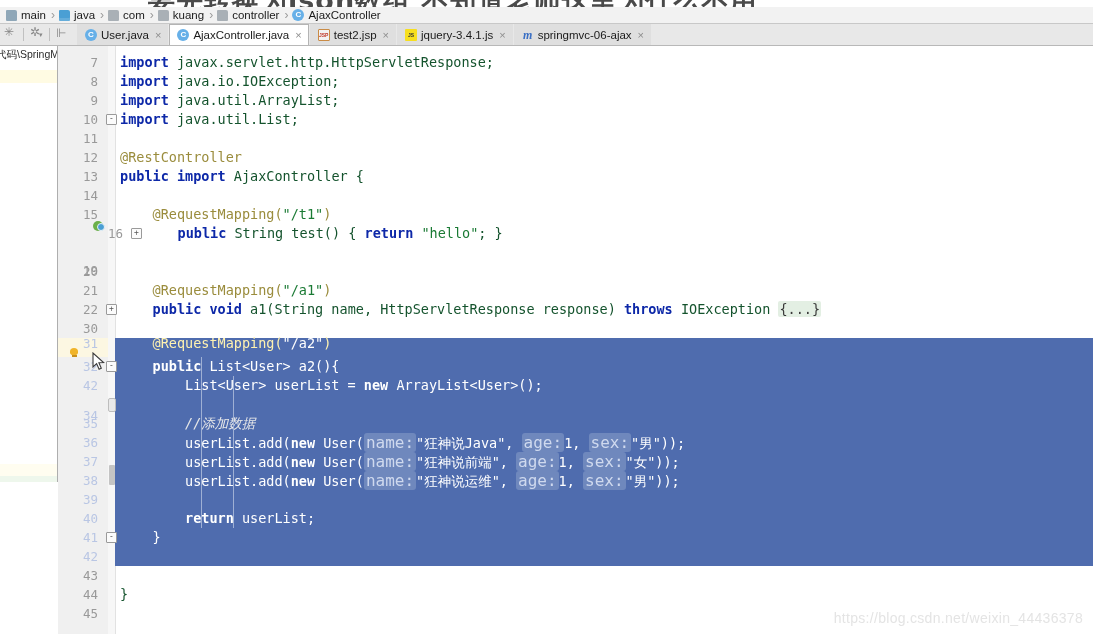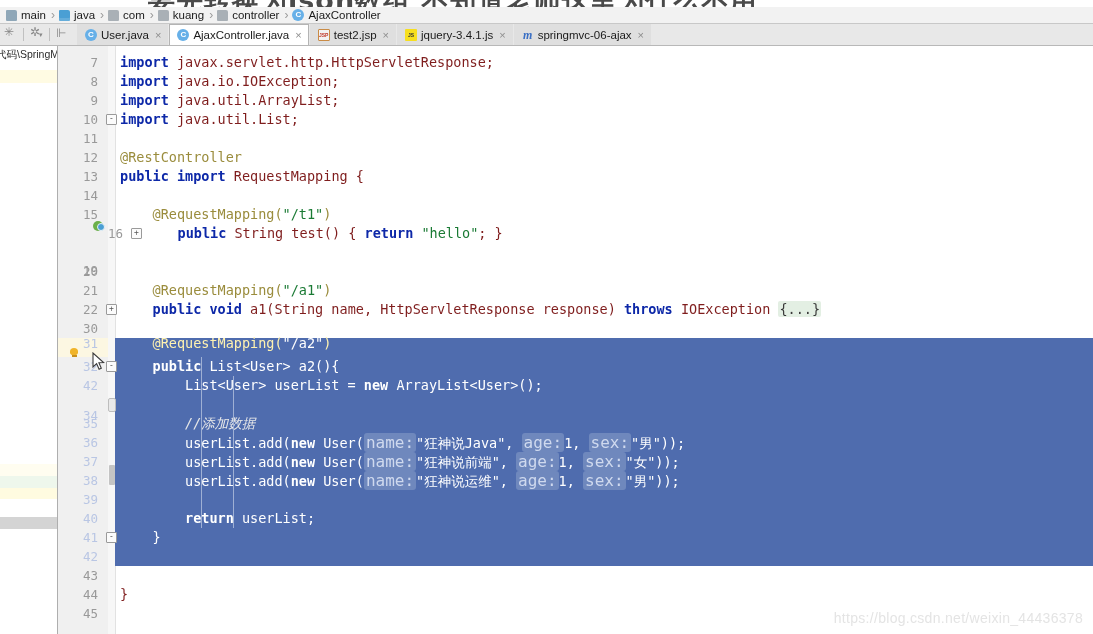--- a/index.html
+++ b/index.html
@@ -92,21 +92,21 @@
     background:#f7df1e;border-radius:1px;color:#333;font-size:5px;
     font-weight:700;line-height:12px;text-align:center;
   }
   .tab-ic.maven{
     color:#3a6fc4;font-size:12px;font-style:italic;font-weight:700;
     line-height:12px;text-align:center;font-family:"Liberation Serif",serif;
   }
 
   
   #left-panel{
-    position:absolute;left:0;top:46px;width:57px;height:588px;
+    position:absolute;left:0;top:46px;width:57px;height:436px;
     background:#ffffff;border-right:1px solid #aeaeae;z-index:20;
     overflow:hidden;
   }
   #left-panel .lp-path{
     position:absolute;left:-4px;top:2px;font-size:10.5px;color:#2b2b2b;
     white-space:nowrap;
   }
   .lp-band{position:absolute;left:0;width:57px;}
   #lp-b1{top:24px;height:13px;background:#fffbe3;}
   #lp-b2{top:418px;height:12px;background:#fffdf0;}
@@ -139,21 +139,21 @@
   }
   .code{position:absolute;left:62px;right:0;line-height:19px;}
 
   .hl-cur-gutter{
     position:absolute;left:0;width:57px;height:19px;background:#fcf7e2;
   }
   .sel-band{position:absolute;left:57px;width:978px;background:#4f6cae;}
 
   
   .kw{color:#0d28a8;font-weight:700;}
-  .id{color:#7f1d1d;}
+  .id{color:#14532d;}
   .ann{color:#9a8c3c;}                        
   .str{color:#1a7a34;}                        
   .num{color:#1a49c9;}
   .cmt{color:#7f7f7f;font-style:italic;}
   .fold{
     background:#e3efe3;color:#3a3a3a;border-radius:2px;padding:0 1px;
   }
 
   
   .sel .id,.sel .code{color:#ffffff;}
@@ -313,21 +313,21 @@
   <div id="sel-layer">
       <div class="sel-band" style="top: 292px; height: 228px; background: rgb(79, 108, 174);"></div>
     </div>
   <div id="rows">
       <div class="row" style="top: 7px;"><span class="ln">7</span><span class="code"><span class="kw">import</span> <span class="id">javax.servlet.http.HttpServletResponse;</span></span></div>
       <div class="row" style="top: 26px;"><span class="ln">8</span><span class="code"><span class="kw">import</span> <span class="id">java.io.IOException;</span></span></div>
       <div class="row" style="top: 45px;"><span class="ln">9</span><span class="code"><span class="kw">import</span> <span class="id">java.util.ArrayList;</span></span></div>
       <div class="row" style="top: 64px;"><span class="ln">10</span><span class="code"><span class="kw">import</span> <span class="id">java.util.List;</span></span><span class="fold-mark" style="top: 4px;">-</span></div>
       <div class="row" style="top: 83px;"><span class="ln">11</span><span class="code"></span></div>
       <div class="row" style="top: 102px;"><span class="ln">12</span><span class="code"><span class="ann">@RestController</span></span></div>
-      <div class="row" style="top: 121px;"><span class="ln">13</span><span class="code"><span class="kw">public</span> <span class="kw">import</span> <span class="id">RequestMapping {</span></span></div>
+      <div class="row" style="top: 121px;"><span class="ln">13</span><span class="code"><span class="kw">public</span> <span class="kw">import</span> <span class="id">AjaxController {</span></span></div>
       <div class="row" style="top: 140px;"><span class="ln">14</span><span class="code"></span></div>
       <div class="row" style="top: 159px;"><span class="ln">15</span><span class="code">    <span class="ann">@RequestMapping(</span><span class="str">"/t1"</span><span class="ann">)</span></span></div>
       <div class="row" style="top: 178px; margin-left: 25px;"><span class="ln">16</span><span class="code">    <span class="kw">public</span> <span class="id">String test() {</span> <span class="kw">return</span> <span class="str">"hello"</span><span class="id">; }</span></span><span class="fold-mark" style="top: 4px;">+</span></div>
       <div class="row" style="top: 215px;"><span class="ln">19</span><span class="code"></span></div>
       <div class="row" style="top: 216px;"><span class="ln">20</span><span class="code"></span></div>
       <div class="row" style="top: 235px;"><span class="ln">21</span><span class="code">    <span class="ann">@RequestMapping(</span><span class="str">"/a1"</span><span class="ann">)</span></span></div>
       <div class="row" style="top: 254px;"><span class="ln">22</span><span class="code">    <span class="kw">public</span> <span class="kw">void</span> <span class="id">a1(String name, HttpServletResponse response)</span> <span class="kw">throws</span> <span class="id">IOException</span> <span class="fold">{...}</span></span><span class="fold-mark" style="top: 4px;">+</span></div>
       <div class="row" style="top: 273px;"><span class="ln">30</span><span class="code"></span></div>
       <div class="row sel" style="top: 288px;"><span class="ln">31</span><span class="code">    <span class="ann">@RequestMapping(</span><span class="str">"/a2"</span><span class="ann">)</span></span></div>
       <div class="row sel" style="top: 311px;"><span class="ln">32</span><span class="code">    <span class="kw">public</span> <span class="id">List&lt;User&gt; a2(){</span></span><span class="fold-mark" style="top: 4px;">-</span></div>

